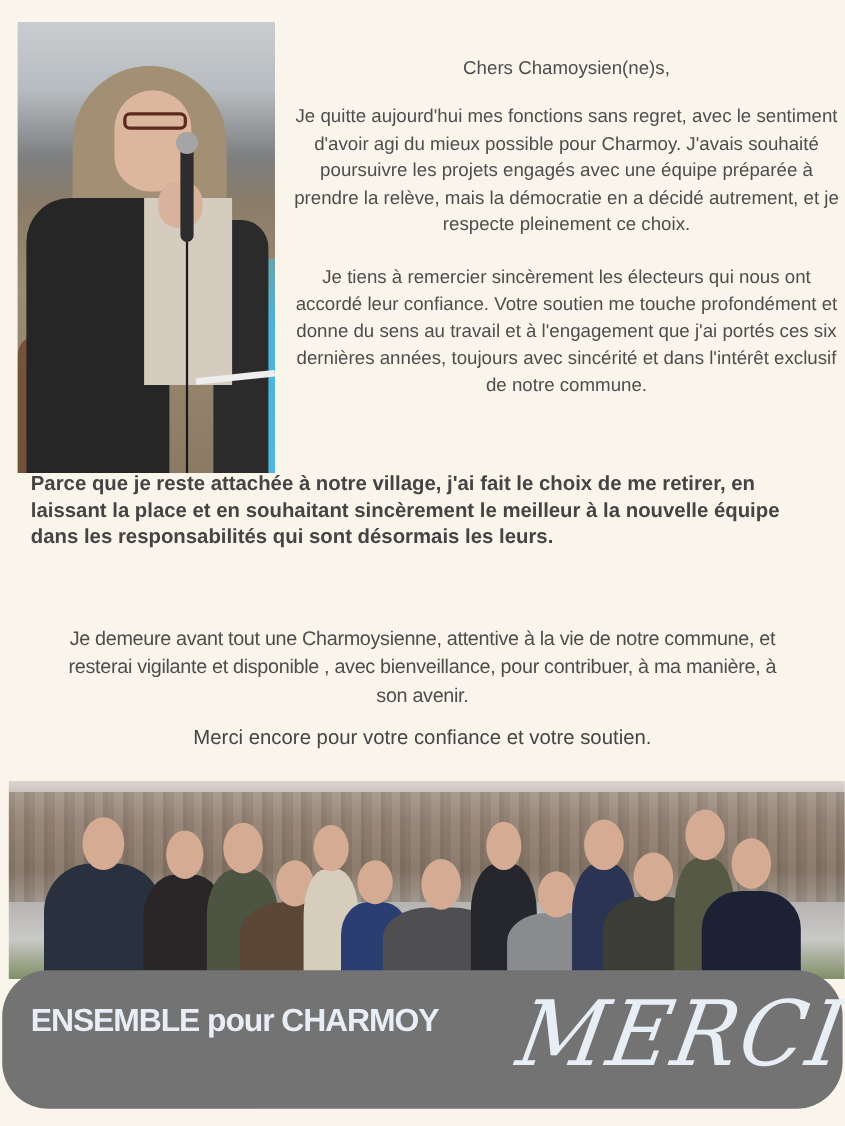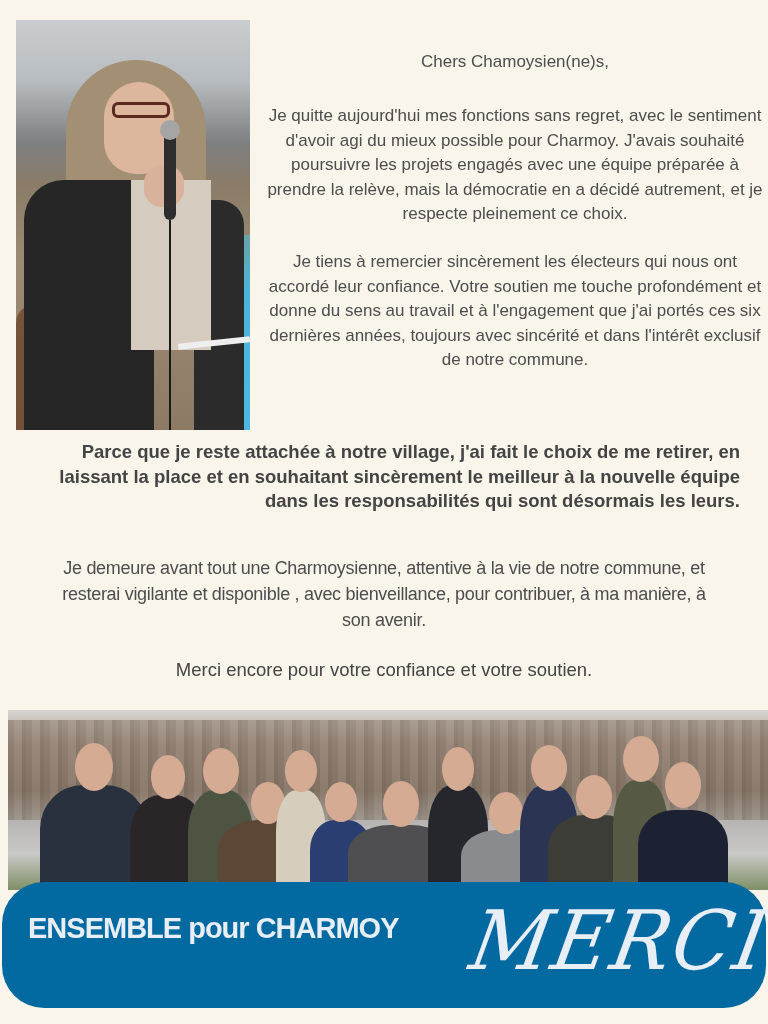--- a/index.html
+++ b/index.html
@@ -26,24 +26,24 @@
   .portrait .mic-head { position: absolute; left: 144px; top: 100px; width: 20px; height: 20px; background: #a5a5a5; border-radius: 50%; }
   .portrait .cable { position: absolute; left: 153px; top: 200px; width: 2px; height: 210px; background: #1a1a1a; }
   .portrait .paper { position: absolute; left: 162px; top: 320px; width: 72px; height: 6px; background: #eeeeee; transform: rotate(-6deg); }
   .portrait .hand { position: absolute; left: 128px; top: 145px; width: 40px; height: 42px; background: #d8b29a; border-radius: 18px; }
 
   .letter {
     position: absolute; left: 262px; top: 50px; width: 506px;
     text-align: center; font-size: 17px; line-height: 24.4px; color: #4d4d4d;
   }
   .letter p { margin: 0 0 24px 0; }
-  .letter .greet { margin-bottom: 30px; }
+  .letter .greet { margin-bottom: 20px; }
 
   .bold-para {
-    position: absolute; left: 0; top: 440px; width: 768px; text-align: right;
+    position: absolute; left: 0; top: 427px; width: 768px; text-align: left;
     font-weight: bold; font-size: 18.5px; line-height: 24.6px; color: #444444;
   }
   .para2 {
     position: absolute; left: 0; top: 555px; width: 768px; text-align: center;
     font-size: 18px; line-height: 26px; color: #4d4d4d; letter-spacing: -0.3px;
   }
   .thanks {
     position: absolute; left: 0; top: 659px; width: 768px; text-align: center;
     font-weight: normal; font-size: 18.5px; color: #444444;
   }
@@ -51,21 +51,21 @@
   .group-photo {
     position: absolute; left: 8px; top: 710px; width: 760px; height: 180px; overflow: hidden;
     background: linear-gradient(180deg, #d9d6d2 0%, #a9978a 20%, #8a7a6c 45%, #b5b3b2 60%, #c9c9c7 80%, #7f8f66 100%);
   }
   .group-photo .trees { position: absolute; left: 0; top: 10px; width: 100%; height: 100px; background: repeating-linear-gradient(90deg, #7a6a5c 0 6px, #8d7d6d 6px 14px, #6f6052 14px 18px); opacity: .55; }
   .person { position: absolute; border-radius: 40% 40% 8px 8px; }
   .person .head { position: absolute; left: 50%; transform: translateX(-50%); border-radius: 50%; background: #d5ab93; }
 
   .banner {
     position: absolute; left: 2px; top: 882px; width: 764px; height: 126px;
-    background: #0369a1; border-radius: 42px;
+    background: #737373; border-radius: 42px;
   }
   .banner .org {
     position: absolute; left: 26px; top: 30px; font-weight: bold; font-size: 29px;
     color: #e8eef5; letter-spacing: -1px;
   }
   .banner .merci {
     position: absolute; left: 470px; top: 14px; font-family: "DejaVu Serif", serif;
     font-style: italic; font-size: 78px; color: #e8eef5; letter-spacing: 2px;
     transform: skewX(-10deg) scaleY(1.05);
   }
@@ -90,21 +90,21 @@
 </div>
 
 <div class="letter">
   <p class="greet">Chers Chamoysien(ne)s,</p>
   <p>Je quitte aujourd'hui mes fonctions sans regret, avec le sentiment d'avoir agi du mieux possible pour Charmoy. J'avais souhaité poursuivre les projets engagés avec une équipe préparée à prendre la relève, mais la démocratie en a décidé autrement, et je respecte pleinement ce choix.</p>
   <p>Je tiens à remercier sincèrement les électeurs qui nous ont accordé leur confiance. Votre soutien me touche profondément et donne du sens au travail et à l'engagement que j'ai portés ces six dernières années, toujours avec sincérité et dans l'intérêt exclusif de notre commune.</p>
 </div>
 
 <div class="bold-para" style="padding:0 28px; box-sizing:border-box;">Parce que je reste attachée à notre village, j'ai fait le choix de me retirer, en laissant la place et en souhaitant sincèrement le meilleur à la nouvelle équipe dans les responsabilités qui sont désormais les leurs.</div>
 
-<div class="para2" style="padding:0 60px; box-sizing:border-box;">Je demeure avant tout une Charmoysienne, attentive à la vie de notre commune, et resterai vigilante  et disponible , avec bienveillance, pour contribuer, à ma manière, à son avenir.</div>
+<div class="para2" style="padding:0 60px; box-sizing:border-box;margin-top:12px;">Je demeure avant tout une Charmoysienne, attentive à la vie de notre commune, et resterai vigilante  et disponible , avec bienveillance, pour contribuer, à ma manière, à son avenir.</div>
 
 <div class="thanks">Merci encore pour votre confiance et votre soutien.</div>
 
 <div class="group-photo" title="Group photo of the Ensemble pour Charmoy team outdoors by a river in winter">
   <div class="trees"></div>
   <div class="person" style="left:32px;top:75px;width:108px;height:110px;background:#28313d;">
       <div class="head" style="top:-42px;width:38px;height:48px;"></div>
     </div>
   <div class="person" style="left:122px;top:85px;width:75px;height:100px;background:#2a2628;">
       <div class="head" style="top:-40px;width:34px;height:44px;"></div>

